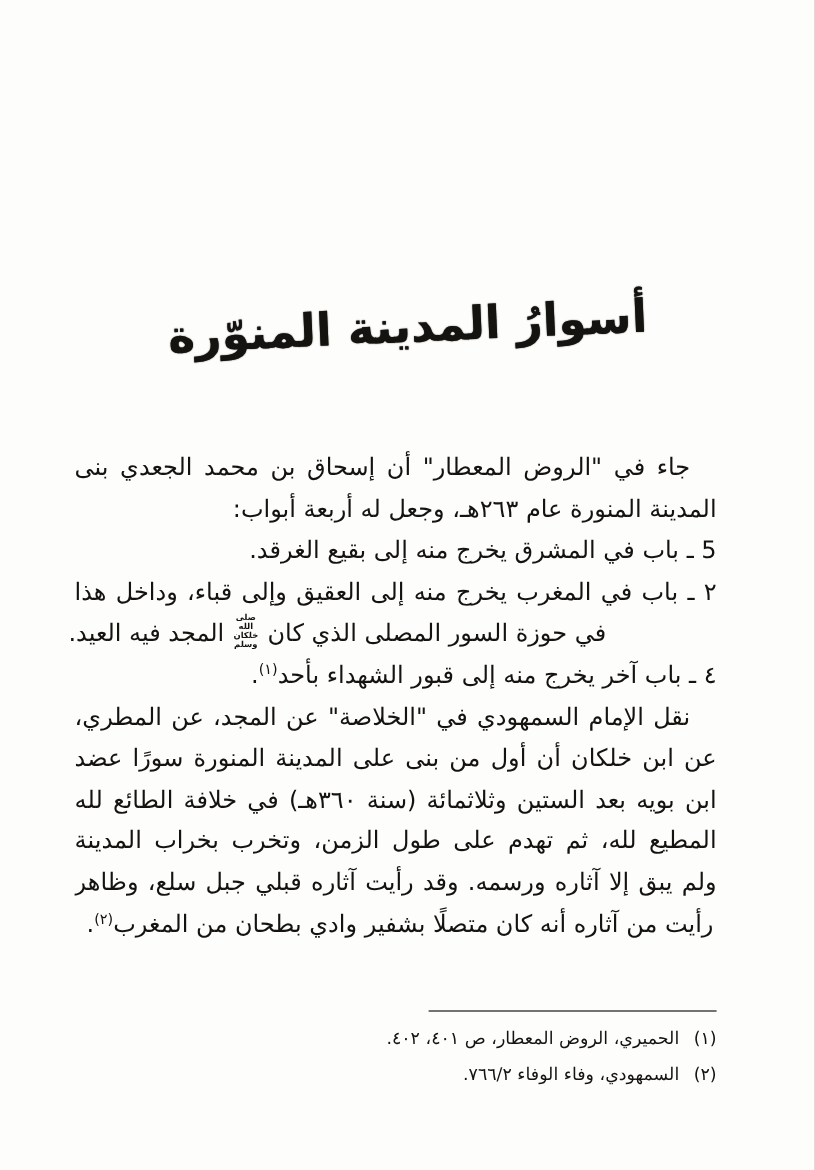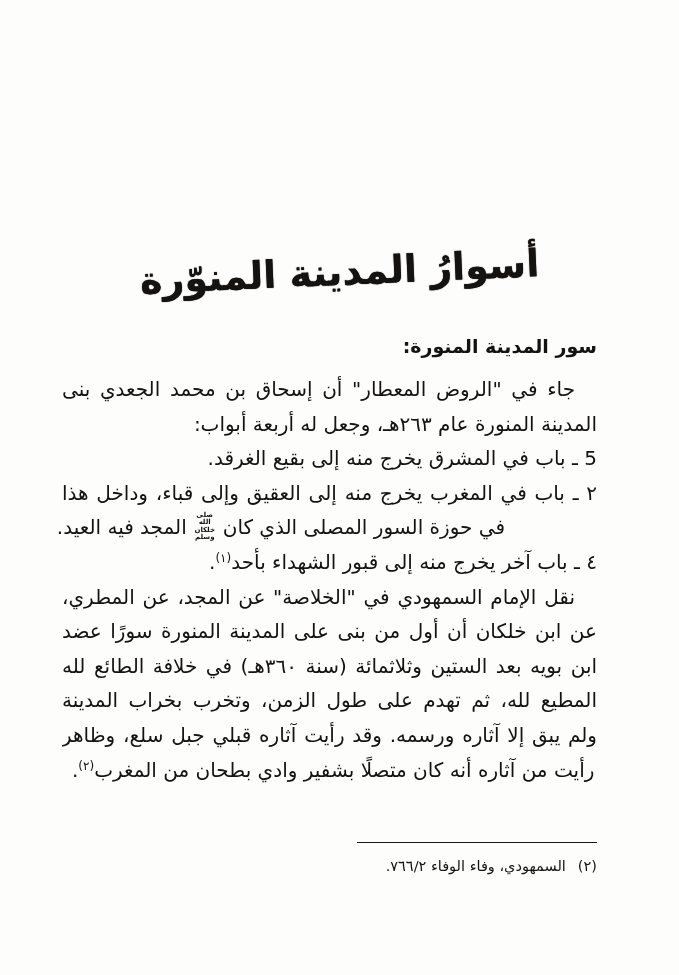--- a/index.html
+++ b/index.html
@@ -72,21 +72,20 @@
   .fn-row{height:30px;line-height:30px;white-space:nowrap;}
   .fn-marker{margin-left:12px;}
 </style>
 </head>
 <body>
 
 <div class="page">
 
   <div class="calli">أسوارُ المدينة المنوّرة</div>
 
-  <div class="heading">سور المدينة المنورة:</div>
 
   <div class="body">
 
     <div class="bline j indent">جاء في "الروض المعطار" أن إسحاق بن محمد الجعدي بنى سور</div>
     <div class="bline r">المدينة المنورة عام ٢٦٣هـ، وجعل له أربعة أبواب:</div>
 
     <div class="bline r">5 ـ باب في المشرق يخرج منه إلى بقيع الغرقد.</div>
 
     <div class="bline j">٢ ـ باب في المغرب يخرج منه إلى العقيق وإلى قباء، وداخل هذا الباب</div>
 
@@ -100,16 +99,17 @@
     <div class="bline j">ابن بويه بعد الستين وثلاثمائة (سنة ٣٦٠هـ) في خلافة الطائع لله بن</div>
     <div class="bline j">المطيع لله، ثم تهدم على طول الزمن، وتخرب بخراب المدينة المنورة،</div>
     <div class="bline j">ولم يبق إلا آثاره ورسمه. وقد رأيت آثاره قبلي جبل سلع، وظاهر ما</div>
 
     <div class="bline l"><span>رأيت من آثاره أنه كان متصلًا بشفير وادي بطحان من المغرب</span><sup class="ref">(٢)</sup><span>.</span></div>
   </div>
 
   <div class="fn-rule"></div>
 
   <div class="footnotes">
+    <div class="fn-row"><span class="fn-marker">(١)</span><span>الحميري، الروض المعطار، ص ٤٠١، ٤٠٢.</span></div>
     <div class="fn-row"><span class="fn-marker">(٢)</span><span>السمهودي، وفاء الوفاء ٧٦٦/٢.</span></div>
   </div>
 
 </div>
 
 </body></html>

